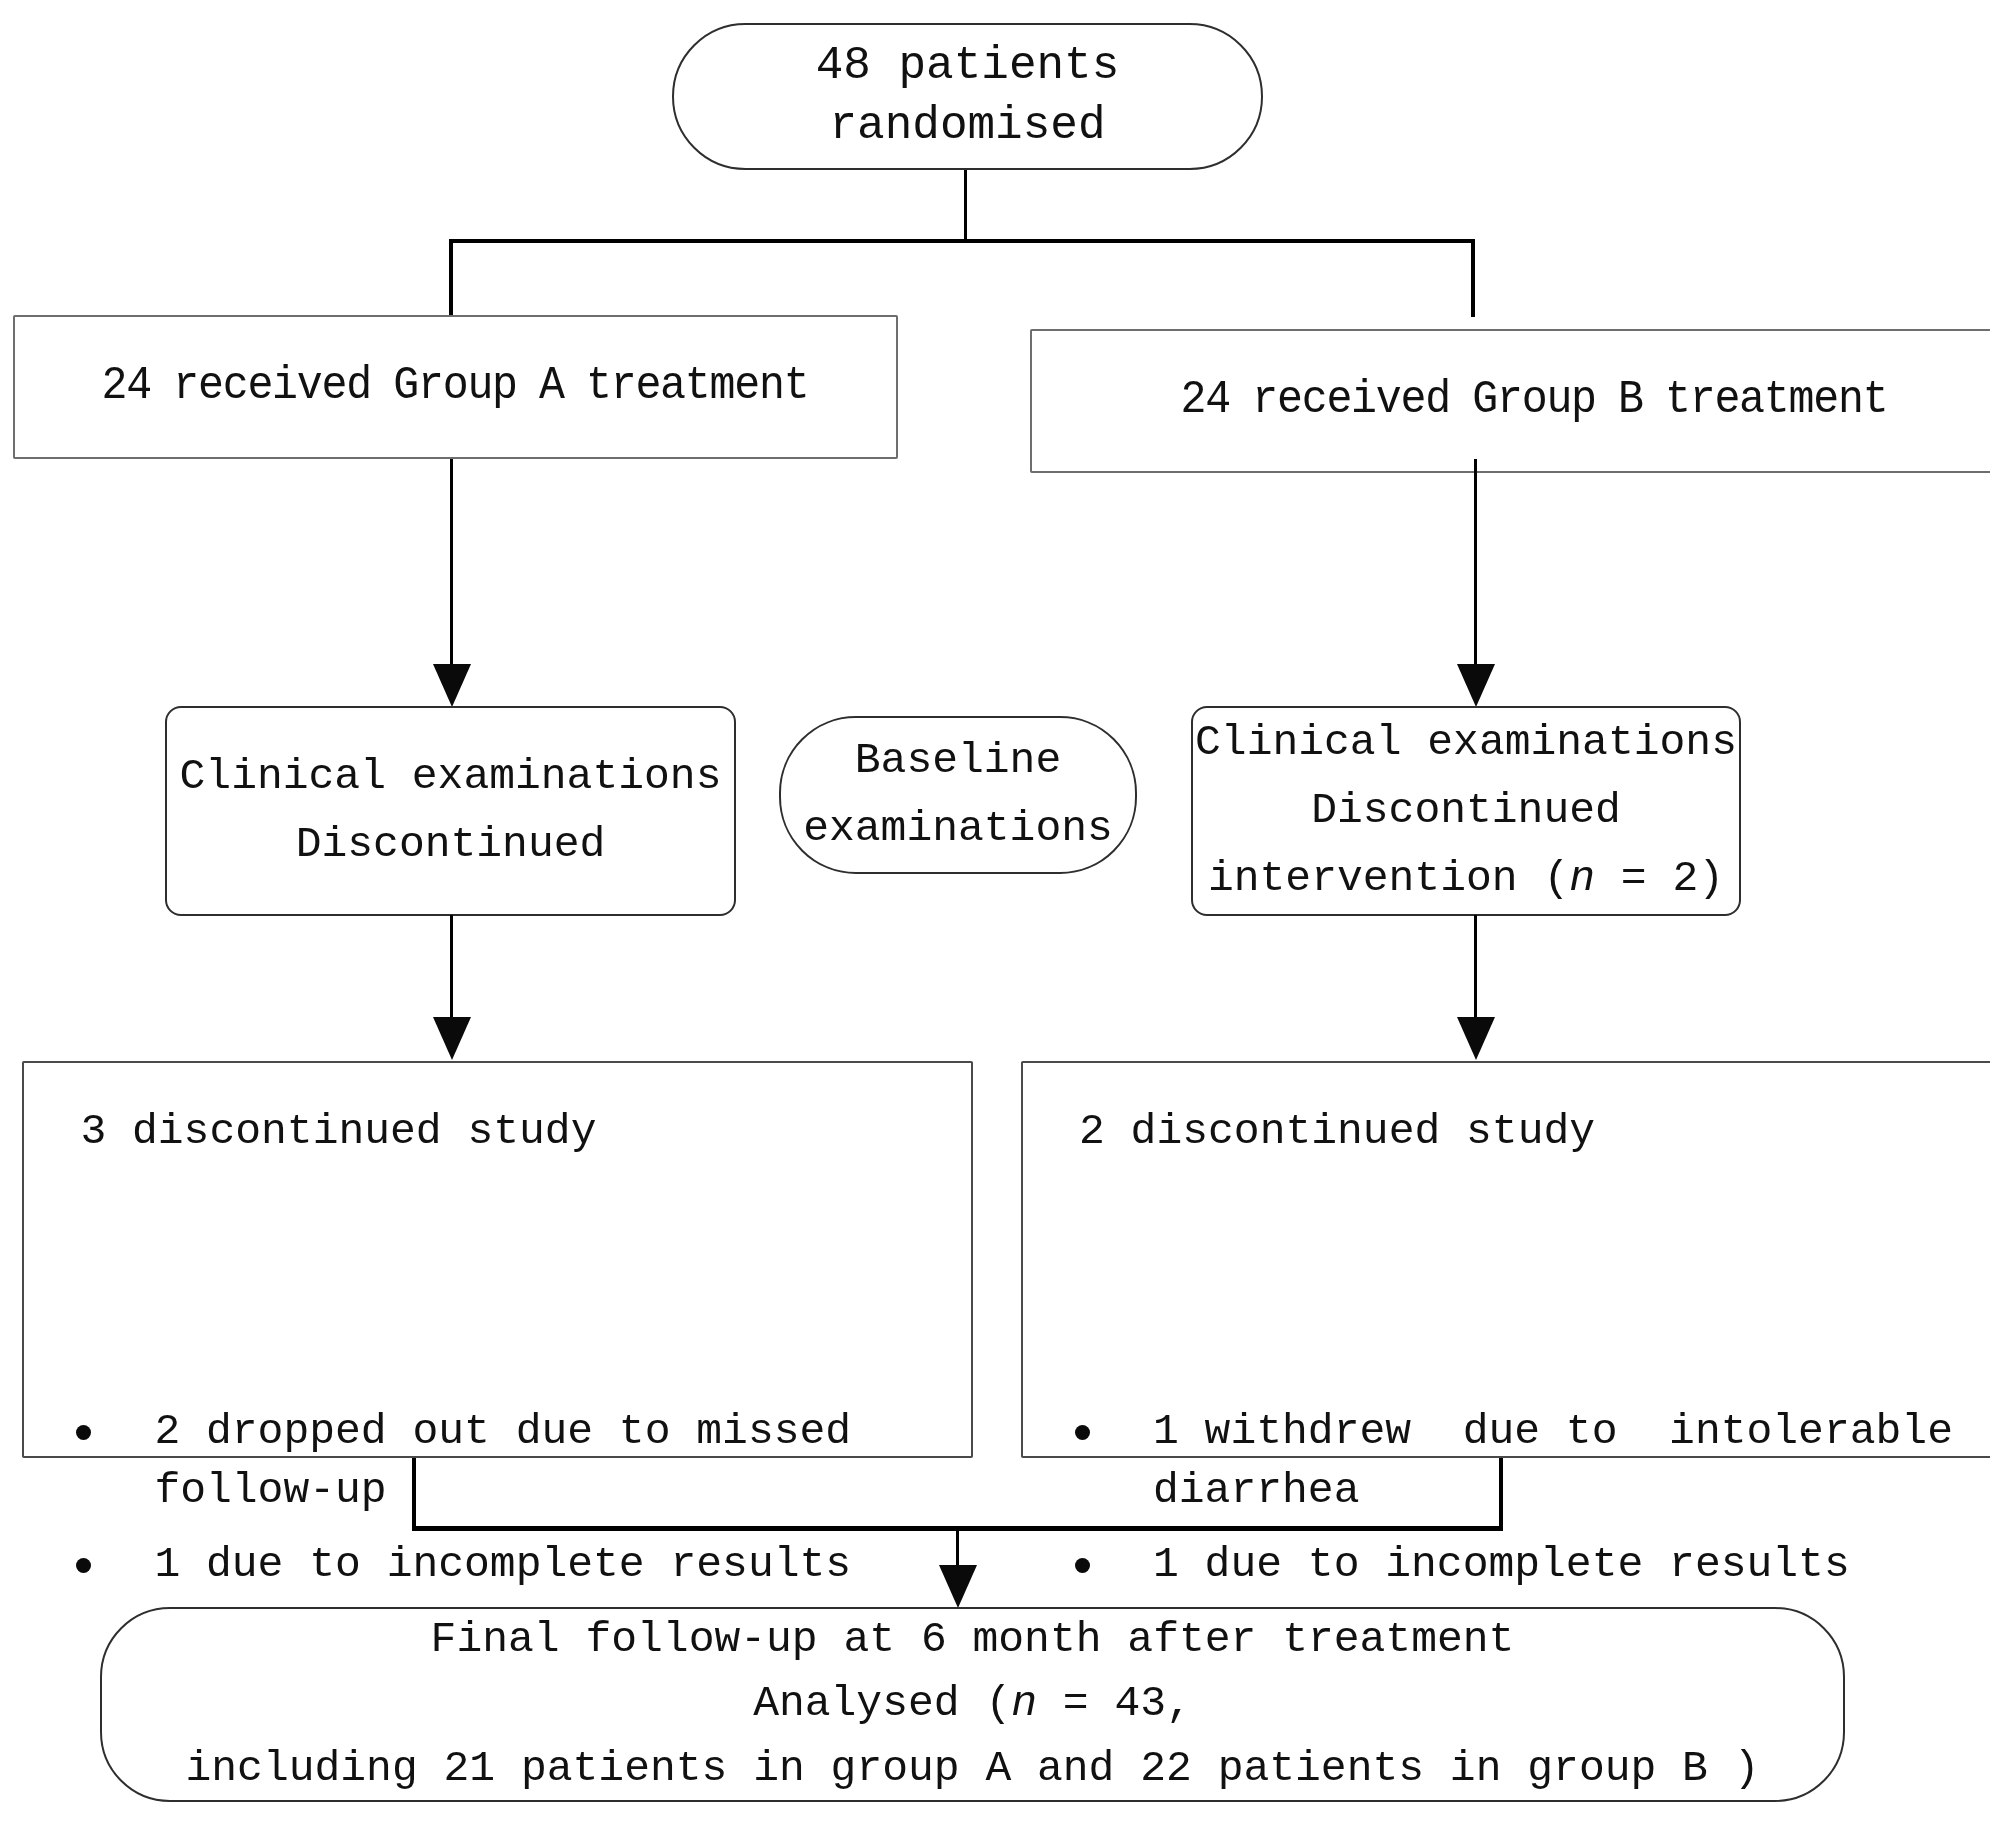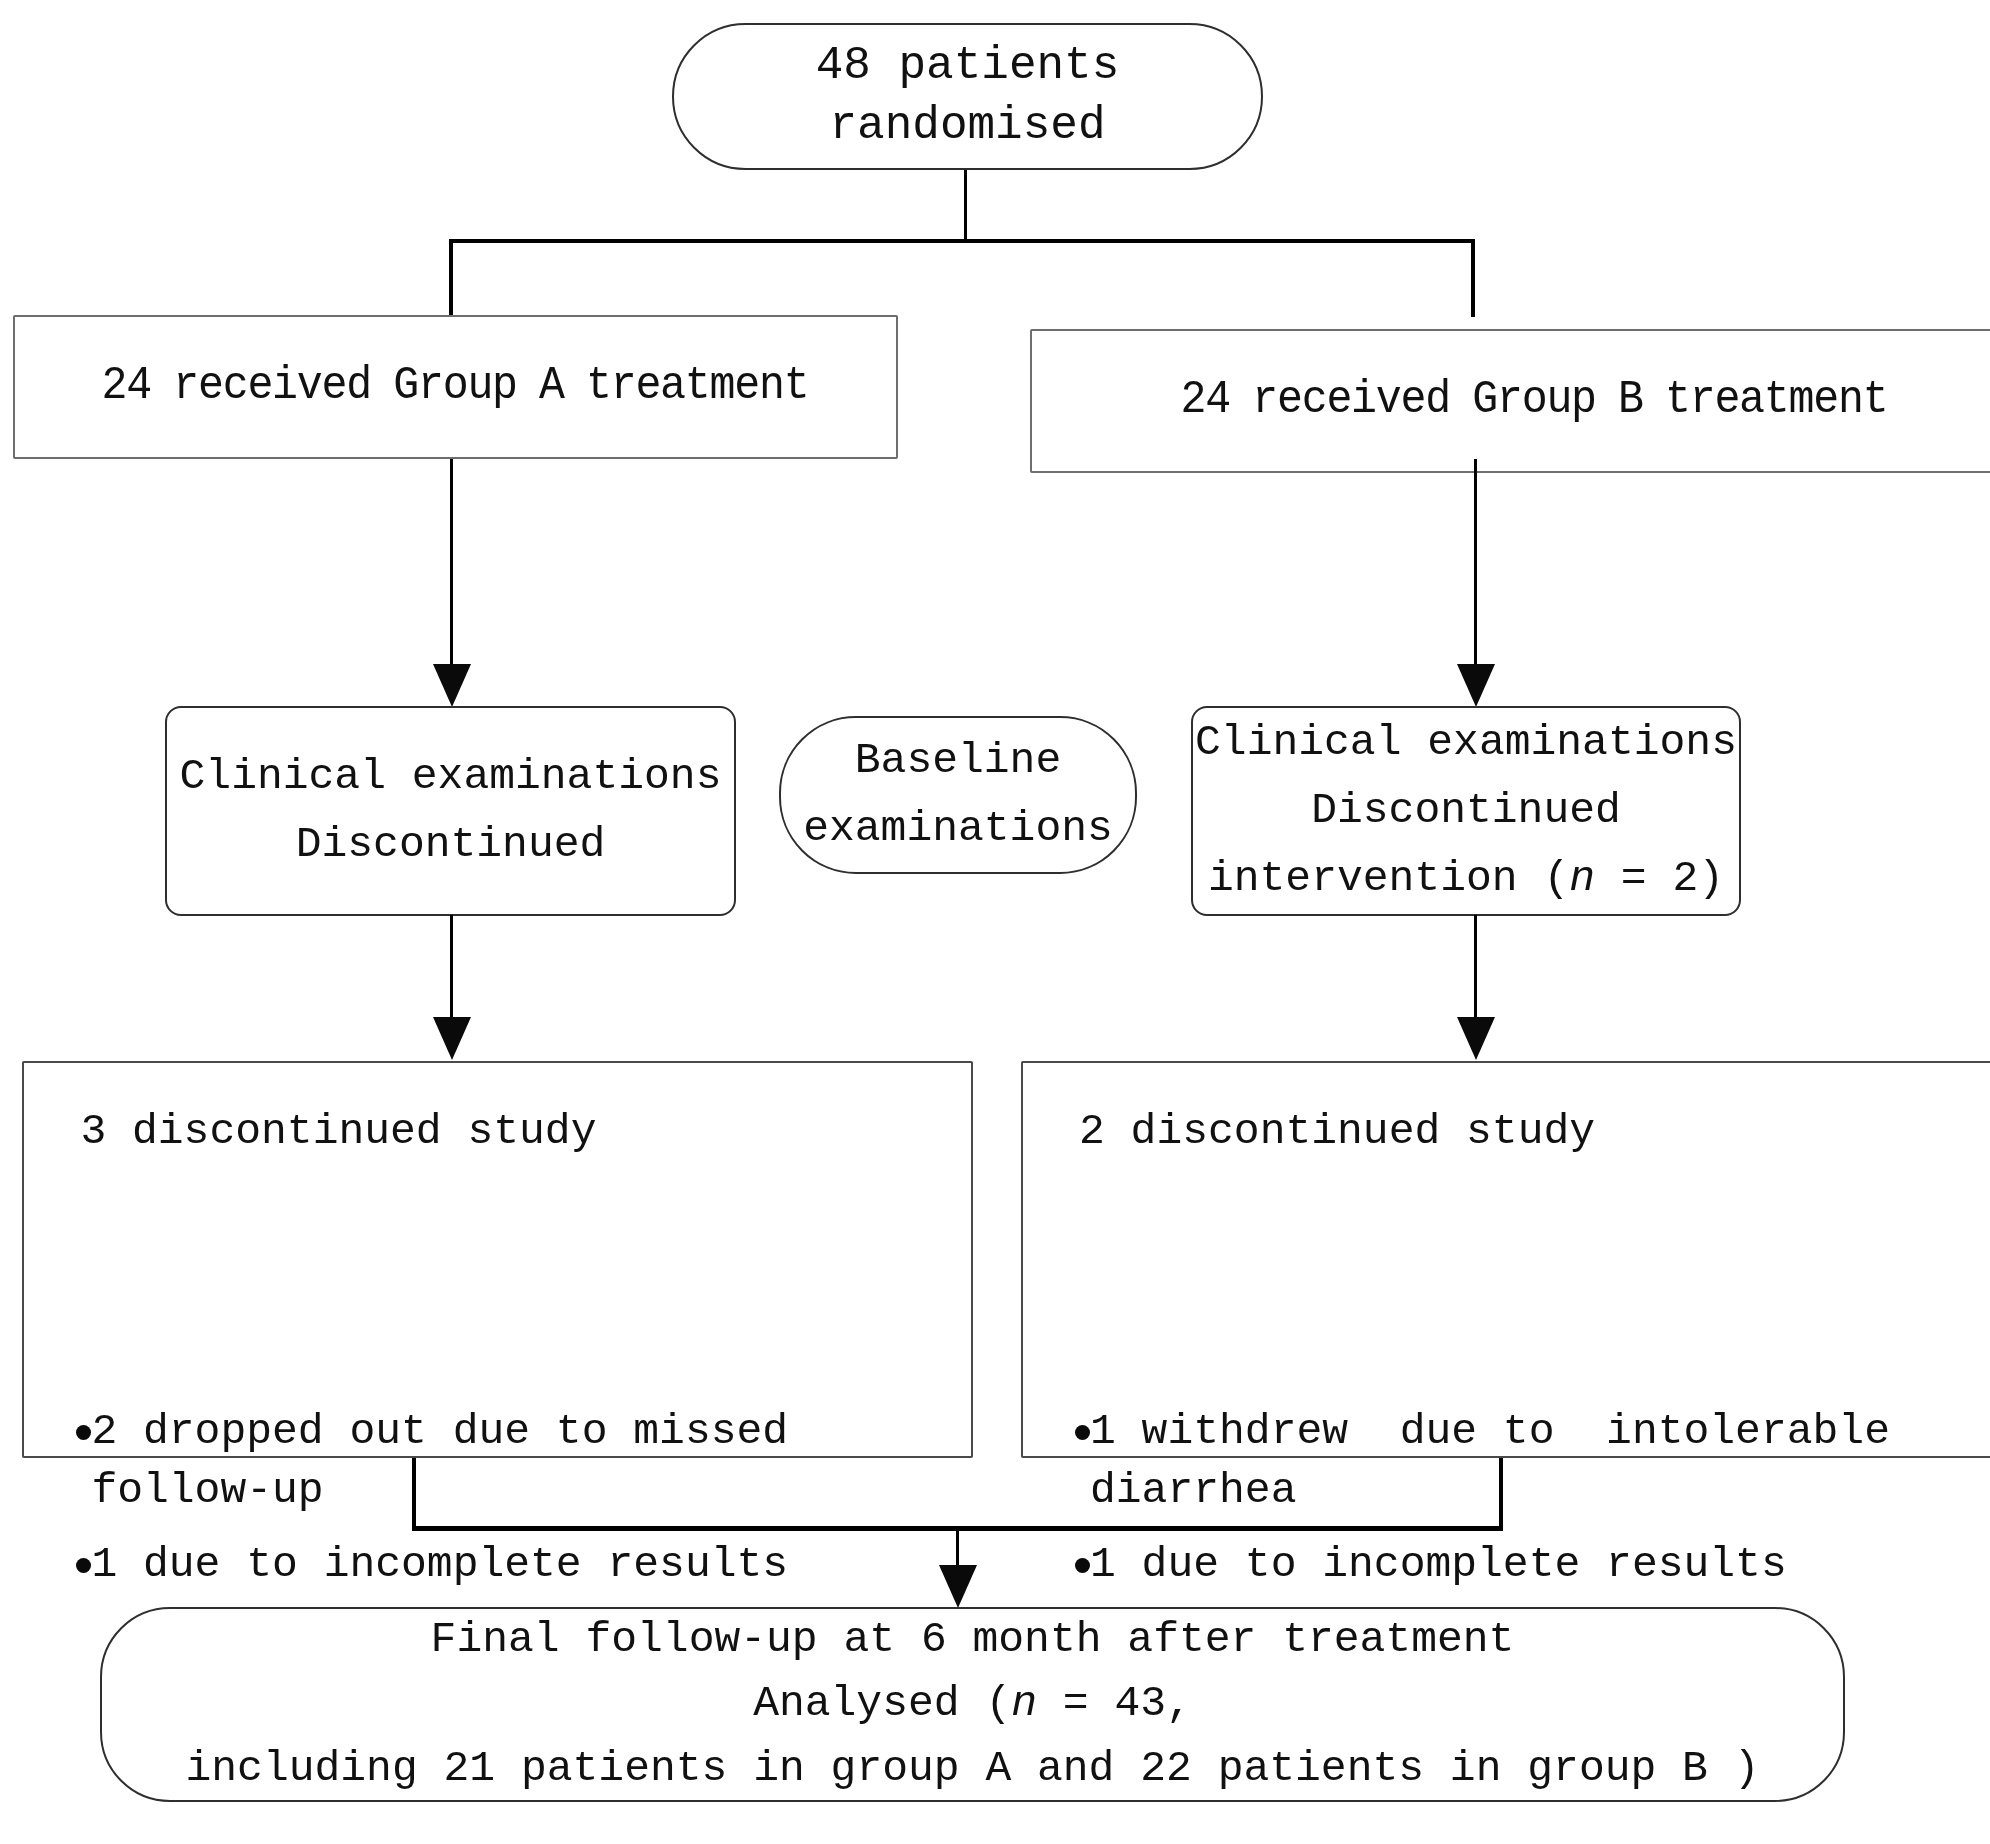--- a/index.html
+++ b/index.html
@@ -48,20 +48,21 @@
   .disc-box { align-items: flex-start; justify-content: flex-start; text-align: left; padding-left: 35px; }
   .disc-heading { position: absolute; left: 56px; top: 41px; font-size: 43px; line-height: 1.3; }
   .bullet-list { position: absolute; left: 0; top: 339px; right: 18px; }
   .bullet-item { display: flex; align-items: flex-start; padding-left: 52px; margin-bottom: 14.3px; }
   .dot {
     flex: 0 0 auto;
     width: 15px; height: 15px; border-radius: 50%;
     background: #0a0a0a; margin-top: 23px;
   }
   .bullet-text {
+    margin-left: 63px;
     font-size: 43px;
     line-height: 1.38;
     white-space: pre-wrap;
   }
 
   
   .line { position: absolute; background: #000000; }
   .arrowhead {
     position: absolute;
     width: 0; height: 0;

